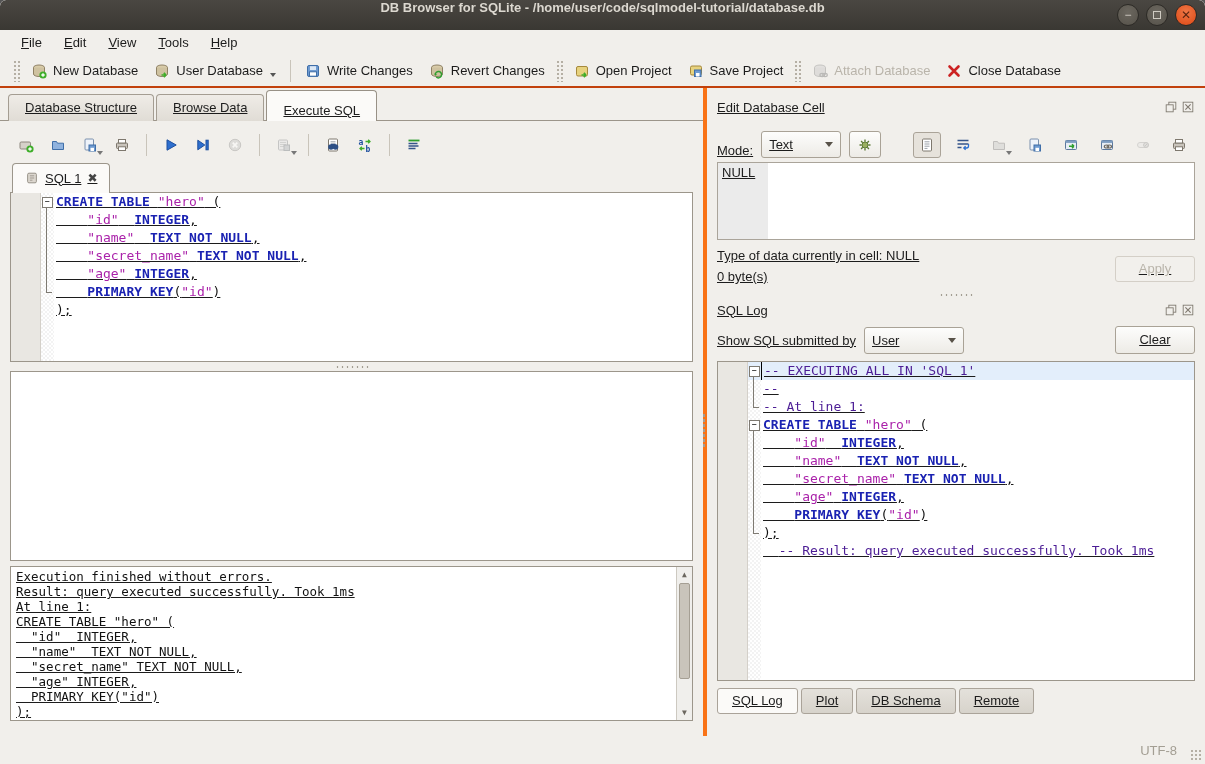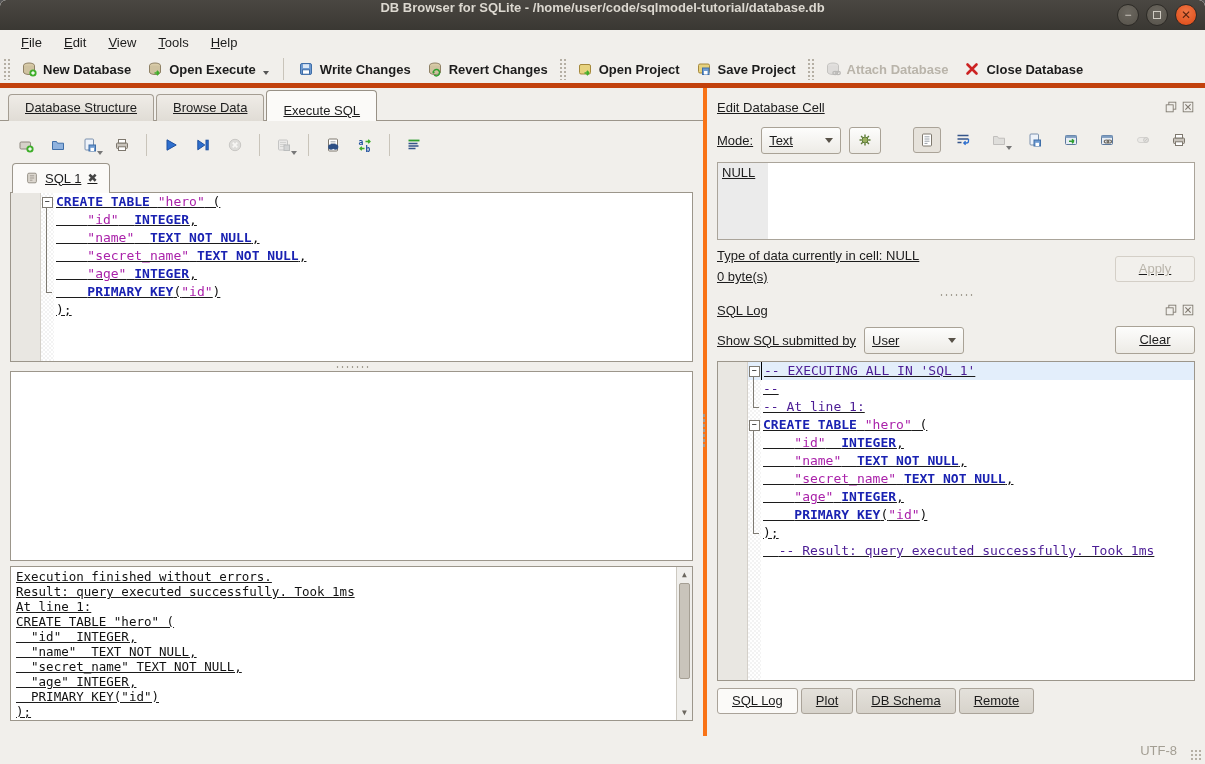--- a/index.html
+++ b/index.html
@@ -17,22 +17,22 @@
   .winbtns{position:absolute; right:8px; top:4px; display:flex; gap:7px;}
   .winbtn{width:22px;height:22px;border-radius:50%;background:radial-gradient(circle at 50% 35%,#6b675f,#56524a);
     border:1px solid #2c2a26; color:#cfcbc2; font-size:12px; line-height:20px; text-align:center; cursor:default;}
   .winbtn.close{background:radial-gradient(circle at 50% 35%,#f07746,#dd4814); color:#5b2410; font-weight:bold;}
   .winbtn .sq{display:inline-block;width:8px;height:8px;border:1.5px solid #cfcbc2;margin-top:5px;}
   
   .menubar{height:25px; display:flex; align-items:center; padding-left:12px; gap:4px; background:#f1efeb;}
   .menuitem{padding:3px 9px; border-radius:3px;}
   .menuitem u{text-decoration:underline;}
   
-  .toolbar{height:33px; display:flex; align-items:center; padding:0 0; background:#f1efeb;
-    border-bottom:5px solid #c2410c;font-weight:bold;}
+  .toolbar{height:33px; display:flex; align-items:center; padding:0 10px; background:#f1efeb;
+    border-bottom:2px solid #c2410c;}
   .tbtn{display:flex; align-items:center; gap:6px; padding:4px 8px; border-radius:3px; position:relative;}
   .tbtn.disabled{color:#b9b4aa;}
   .tbtn.disabled svg{opacity:.4; filter:grayscale(1);}
   .handle{width:7px; height:22px; margin:0 3px;
     background-image:radial-gradient(#b5afa4 1px, transparent 1.2px); background-size:4px 4px;}
   .tsep{width:1px; height:22px; background:#c9c4ba; margin:0 6px;}
   .ddarrow{width:0;height:0;border-left:3.5px solid transparent;border-right:3.5px solid transparent;
     border-top:4px solid #555; display:inline-block; margin-left:1px; align-self:flex-end; margin-bottom:2px;}
   
   .content{display:flex; height:648px;text-decoration:underline;}
@@ -89,21 +89,21 @@
   
   .vscroll{position:absolute; right:0; top:0; bottom:0; width:16px; background:#f0efec; border-left:1px solid #cdc9c1;}
   .varrow{height:15px; text-align:center; font-size:8px; color:#6b675f; line-height:15px;}
   .vthumb{position:absolute; left:2px; right:2px; top:16px; height:96px; background:#c9c4bb; border:1px solid #a59f94; border-radius:2px;}
   .varrow.down{position:absolute; bottom:0; left:0; right:0;}
   
   .dock{flex:1; border-left:4px solid #f97316; padding:4px 10px 0 10px; display:flex; flex-direction:column; position:relative;}
   .docktitle{display:flex; align-items:center; height:22px; margin-top:4px;}
   .docktitle .t{flex:1; font-size:13px;}
   .dockicons{display:flex; gap:3px;}
-  .modebar{height:36px; display:flex; align-items:center; gap:8px; margin-top:4px;}
+  .modebar{height:36px; display:flex; align-items:flex-end; gap:8px; margin-top:4px;}
   .lbl u{text-decoration:underline;}
   .select{display:flex; align-items:center; justify-content:space-between; width:80px; height:27px;
     background:linear-gradient(#fdfdfc,#edebe6); border:1px solid #a9a296; border-radius:3px; padding:0 7px;}
   .select .arr{width:0;height:0;border-left:4px solid transparent;border-right:4px solid transparent;border-top:5px solid #585249;}
   .gearbtn{width:32px;height:27px;border:1px solid #a9a296;border-radius:3px;background:linear-gradient(#fdfdfc,#edebe6);
     display:flex;align-items:center;justify-content:center;}
   .cellicons{display:flex; align-items:center; gap:8px; margin-left:24px;}
   .cellicons .ibtn.active{background:#e6e2db; border:1px solid #aaa398;}
   .cellbox{height:78px; background:#fff; border:1px solid #aaa49a; margin-top:4px; display:flex;}
   .cellnull{width:50px; background:#ebebeb; padding:2px 4px; font-size:13px;}
@@ -163,21 +163,21 @@
         <span>New Database</span>
       </div>
       <div class="tbtn">
         <span>
           <svg width="16" height="16" viewBox="0 0 16 16">
             <ellipse cx="8" cy="4.5" rx="5.5" ry="2.5" fill="#d9cca9" stroke="#8f8165"></ellipse>
             <path d="M2.5 4.5v6.5a5.5 2.5 0 0 0 11 0V4.5" fill="#cfc2a0" stroke="#8f8165"></path>
             <path d="M7.5 12h4.5m0 0l-2.2-2.2M12 12l-2.2 2.2" stroke="#3fae2a" stroke-width="1.7" fill="none"></path>
           </svg>
         </span>
-        <span>Open Execute</span>
+        <span>User Database</span>
         <span class="ddarrow"></span>
       </div>
       <div class="tsep"></div>
       <div class="tbtn">
         <span>
           <svg width="16" height="16" viewBox="0 0 16 16">
             <rect x="2.5" y="2.5" width="11" height="11" rx="1.5" fill="#6f9bd1" stroke="#3f6ea8"></rect>
             <rect x="5" y="3.2" width="6" height="3.8" fill="#dce8f5"></rect>
             <rect x="4.5" y="8.8" width="7" height="4.4" fill="#fff" stroke="#3f6ea8"></rect>
           </svg>

